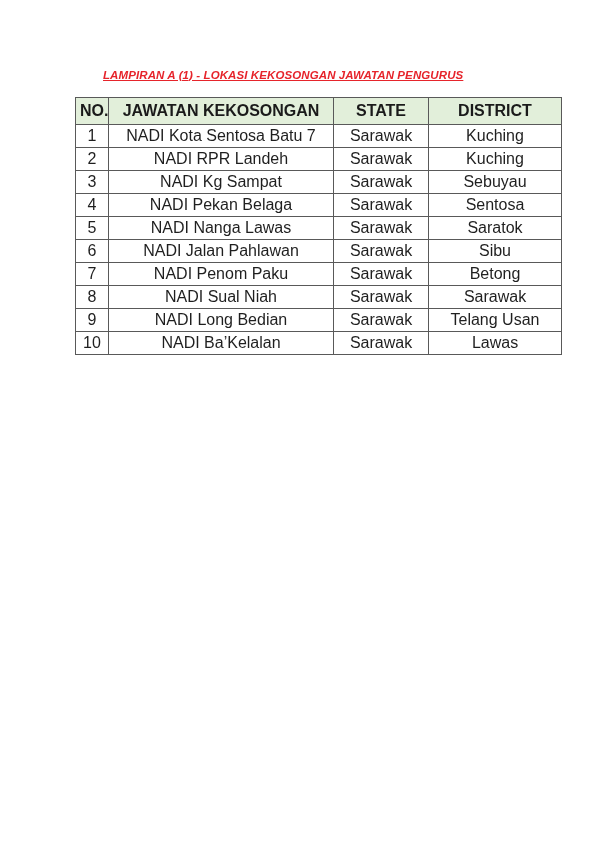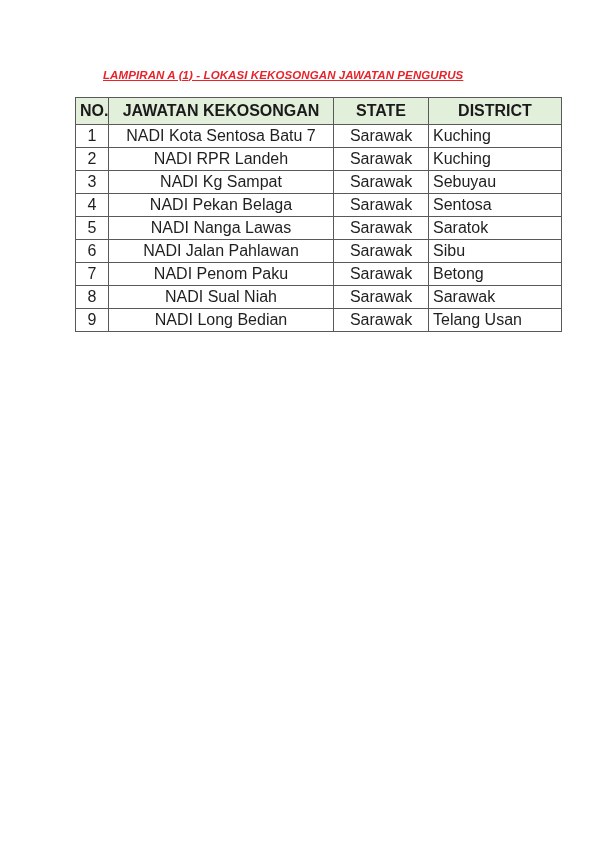--- a/index.html
+++ b/index.html
@@ -61,20 +61,21 @@
     text-align: center;
   }
   td.c-lokasi {
     text-align: center;
     padding-left: 9px;
   }
   td.c-state {
     text-align: center;
   }
   td.c-district {
+    text-align: center;
   }
 </style>
 </head>
 <body>
 
 <div class="page">
 
   <div class="doc-title">LAMPIRAN A (1) - LOKASI KEKOSONGAN JAWATAN PENGURUS</div>
 
   <table class="vacancy-table">
@@ -140,16 +141,22 @@
         <td class="c-lokasi">NADI Sual Niah</td>
         <td class="c-state">Sarawak</td>
         <td class="c-district">Sarawak</td>
       </tr>
       <tr>
         <td class="c-no">9</td>
         <td class="c-lokasi">NADI Long Bedian</td>
         <td class="c-state">Sarawak</td>
         <td class="c-district">Telang Usan</td>
       </tr>
+      <tr>
+        <td class="c-no">10</td>
+        <td class="c-lokasi">NADI Ba’Kelalan</td>
+        <td class="c-state">Sarawak</td>
+        <td class="c-district">Lawas</td>
+      </tr>
     </tbody>
   </table>
 
 </div>
 
 </body></html>

